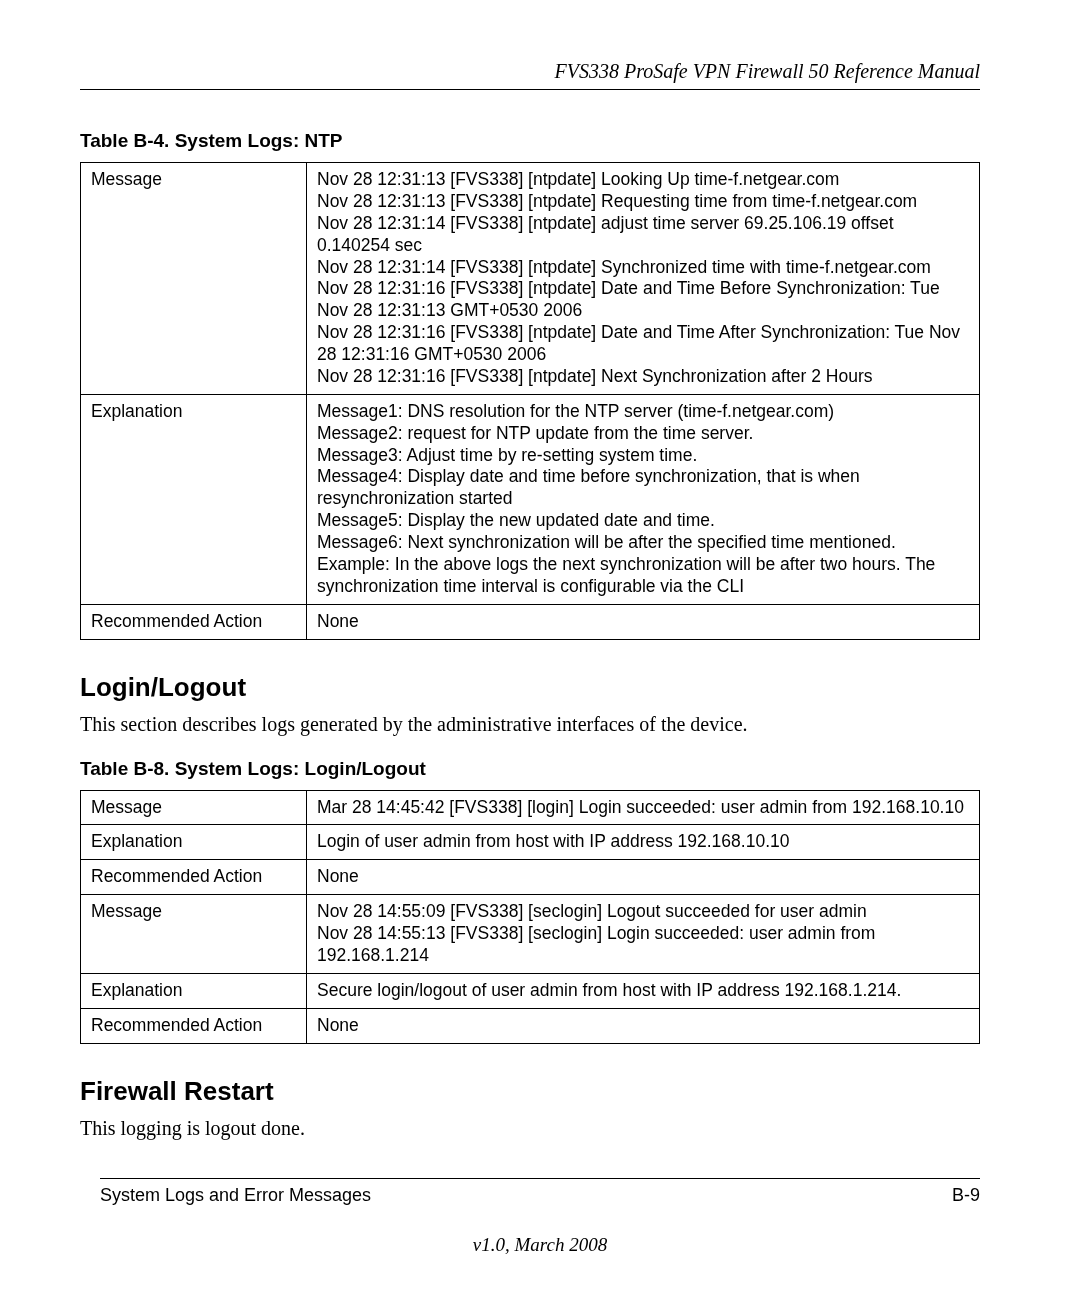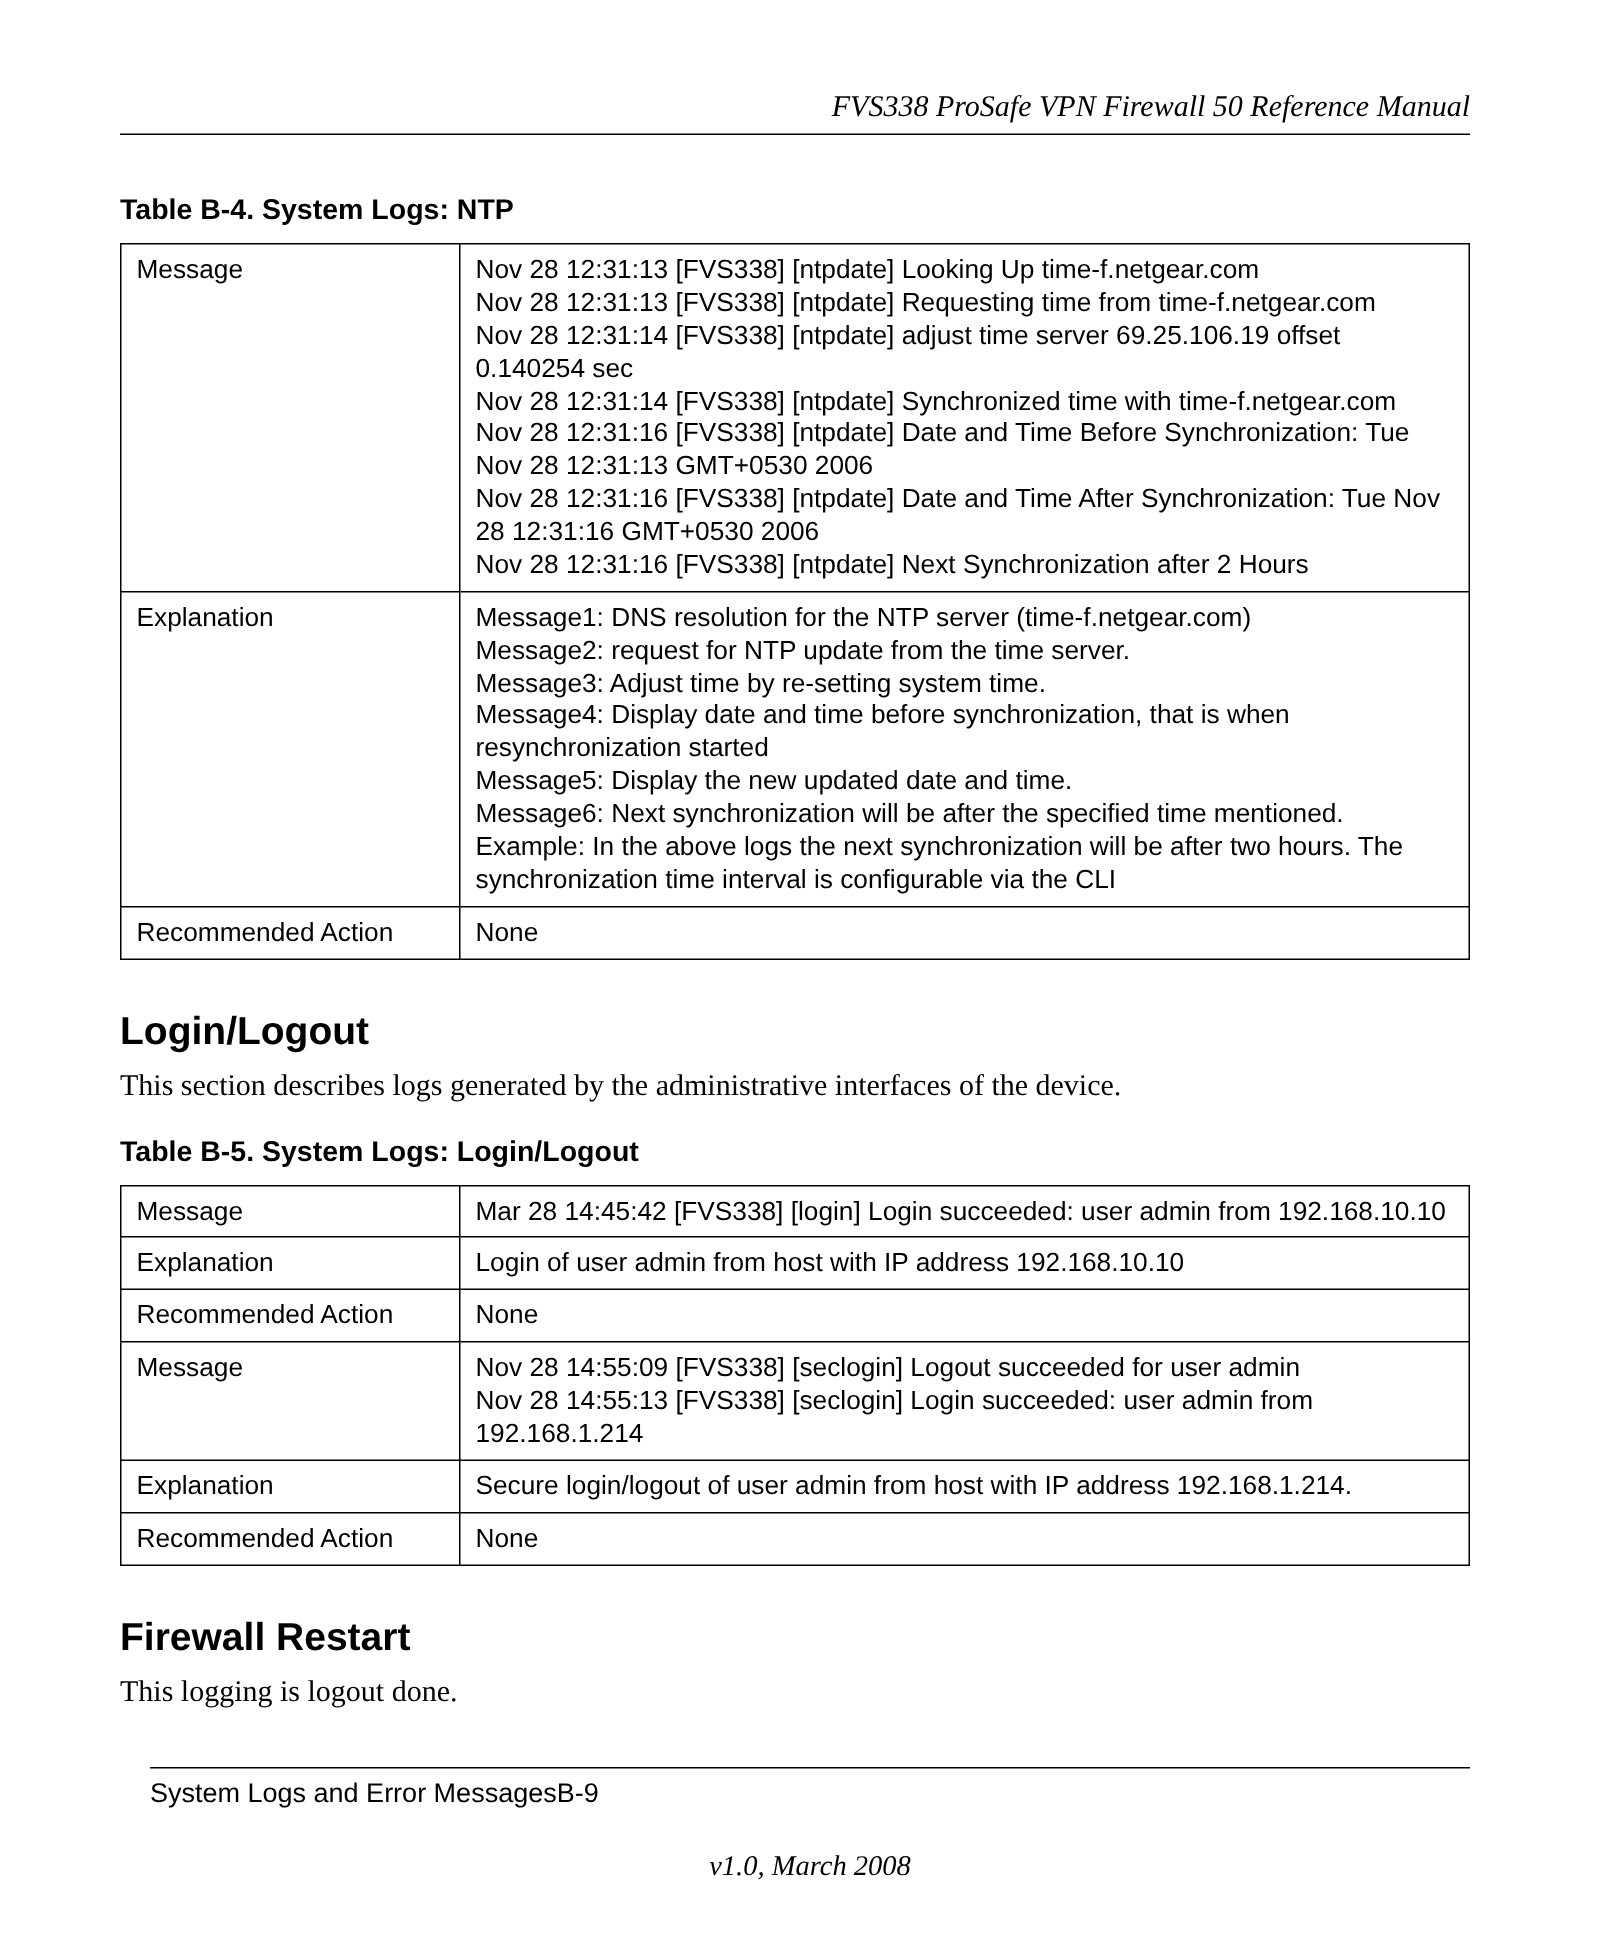--- a/index.html
+++ b/index.html
@@ -65,20 +65,21 @@
   .footer {
     position: absolute;
     left: 100px;
     right: 100px;
     bottom: 40px;
   }
   .footer-top {
     border-top: 1.5px solid #000;
     padding-top: 6px;
     display: flex;
+    justify-content: space-between;
     font-family: Arial, Helvetica, sans-serif;
     font-size: 18px;
   }
   .footer-center {
     text-align: center;
     font-family: "Times New Roman", Times, serif;
     font-style: italic;
     font-size: 19px;
     margin-top: 28px;
   }
@@ -105,21 +106,21 @@
     <tr>
       <td class="label">Recommended Action</td>
       <td>None</td>
     </tr>
   </tbody>
     </table>
 
   <h2 class="section">Login/Logout</h2>
   <p class="body">This section describes logs generated by the administrative interfaces of the device.</p>
 
-  <div class="table-caption">Table B-5.  System Logs: Login/Logout</div>
+  <div class="table-caption">Table B-8.  System Logs: Login/Logout</div>
 
   <table class="syslog">
     <tbody>
         <tr>
       <td class="label">Message</td>
       <td>Mar 28 14:45:42 [FVS338] [login] Login succeeded: user admin from 192.168.10.10</td>
     </tr>
     <tr>
       <td class="label">Explanation</td>
       <td>Login of user admin from host with IP address 192.168.10.10</td>

